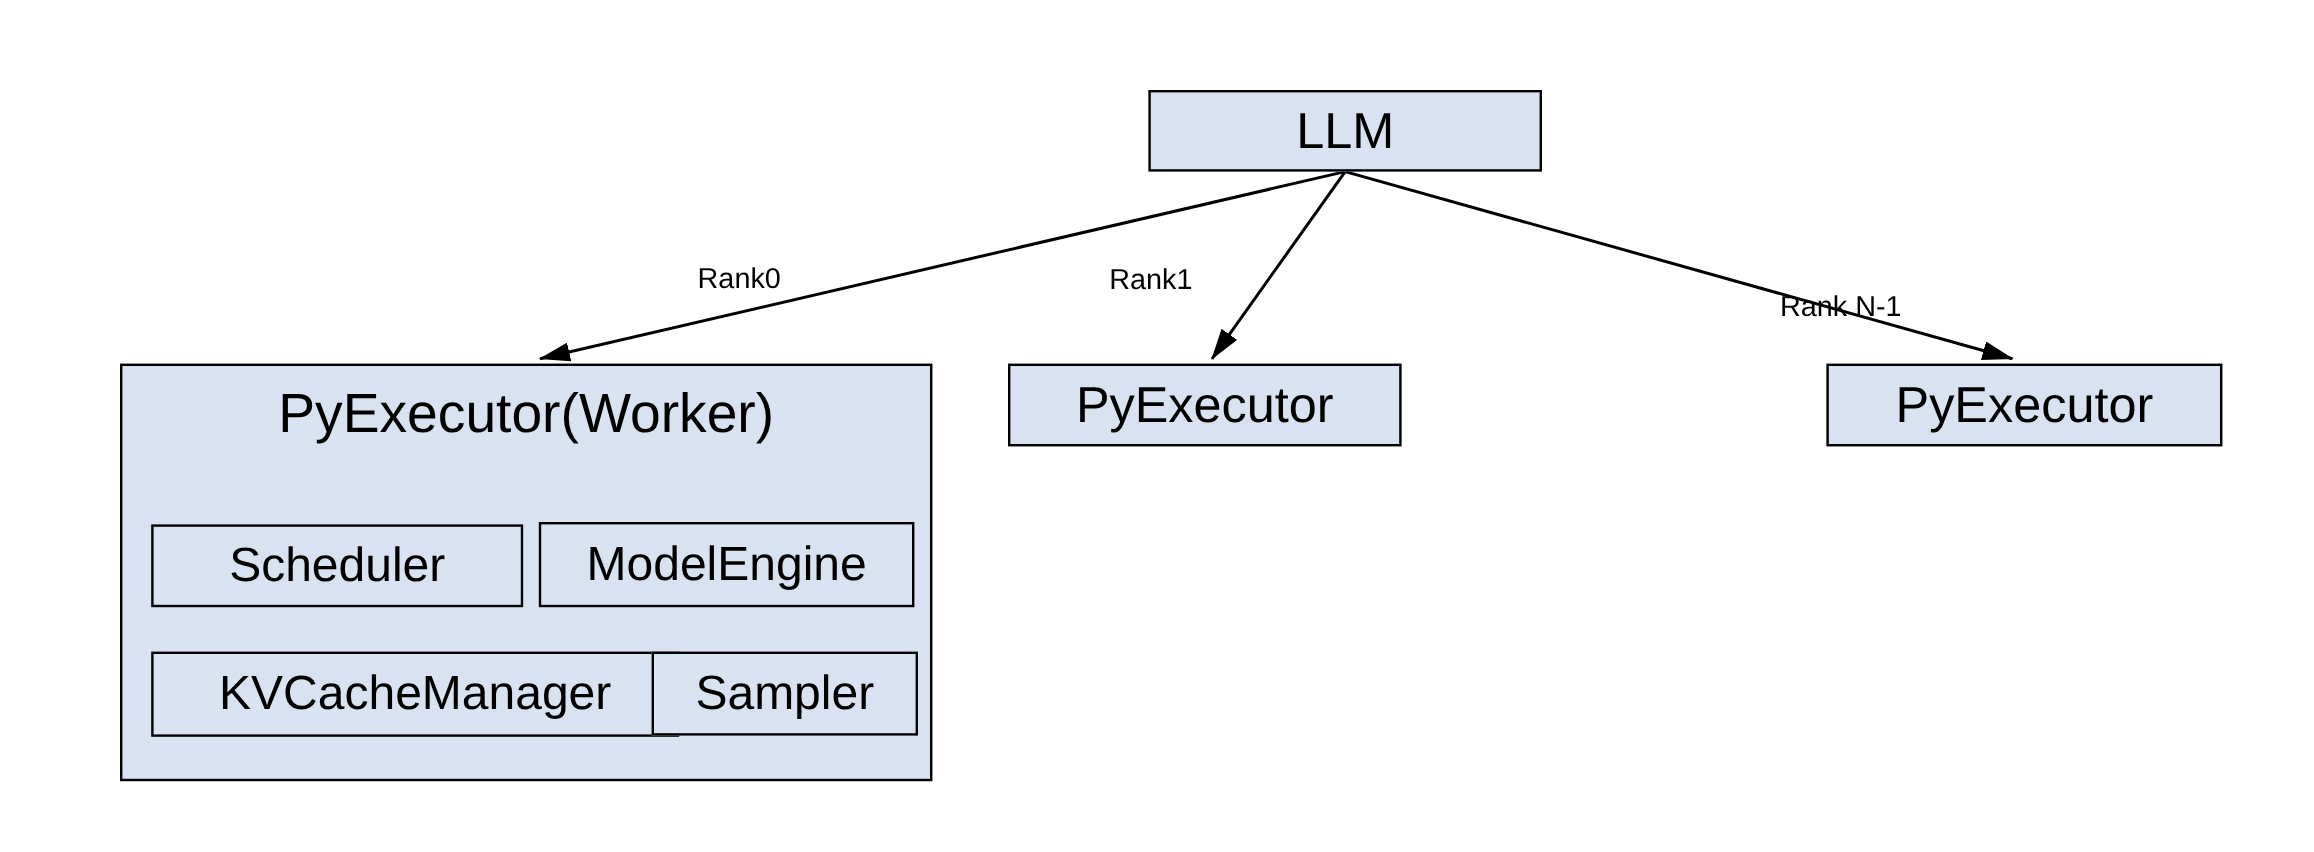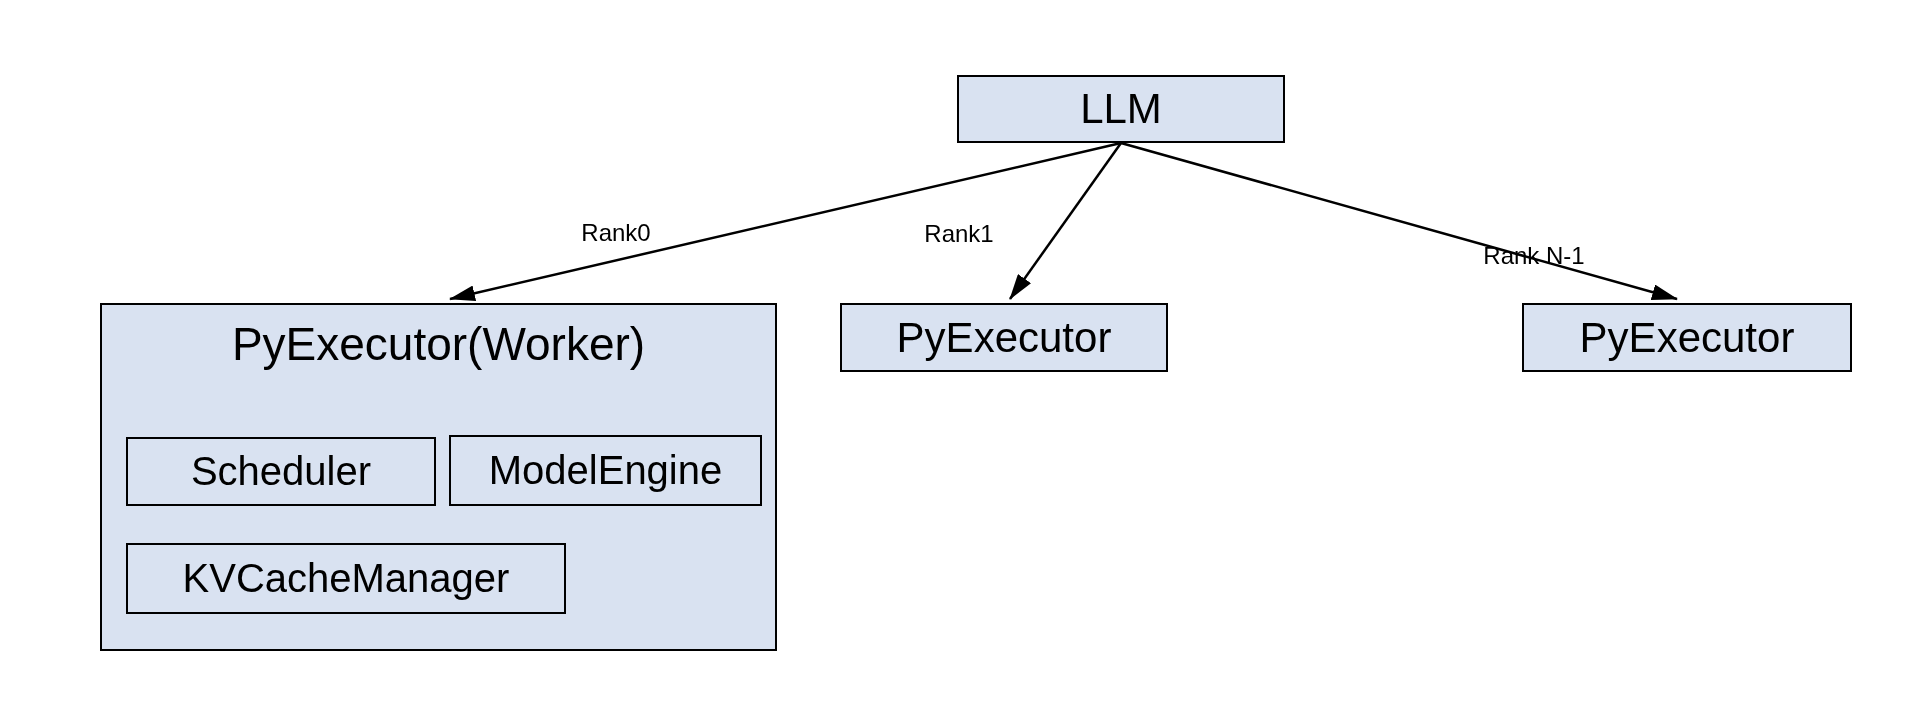--- a/index.html
+++ b/index.html
@@ -124,19 +124,20 @@
 
   <div class="edge-label edge-label-rank0">Rank0</div>
   <div class="edge-label edge-label-rank1">Rank1</div>
   <div class="edge-label edge-label-rankn">Rank N-1</div>
 
   <div class="node worker-node">
     <div class="worker-title">PyExecutor(Worker)</div>
     <div class="component comp-scheduler">Scheduler</div>
     <div class="component comp-modelengine">ModelEngine</div>
     <div class="component comp-kvcachemanager">KVCacheManager</div>
+    <div class="component comp-sampler">Sampler</div>
   </div>
 
   <div class="node pyexec-rank1-node">PyExecutor</div>
 
   <div class="node pyexec-rankn-node">PyExecutor</div>
 
 </div>
 
 </body></html>

